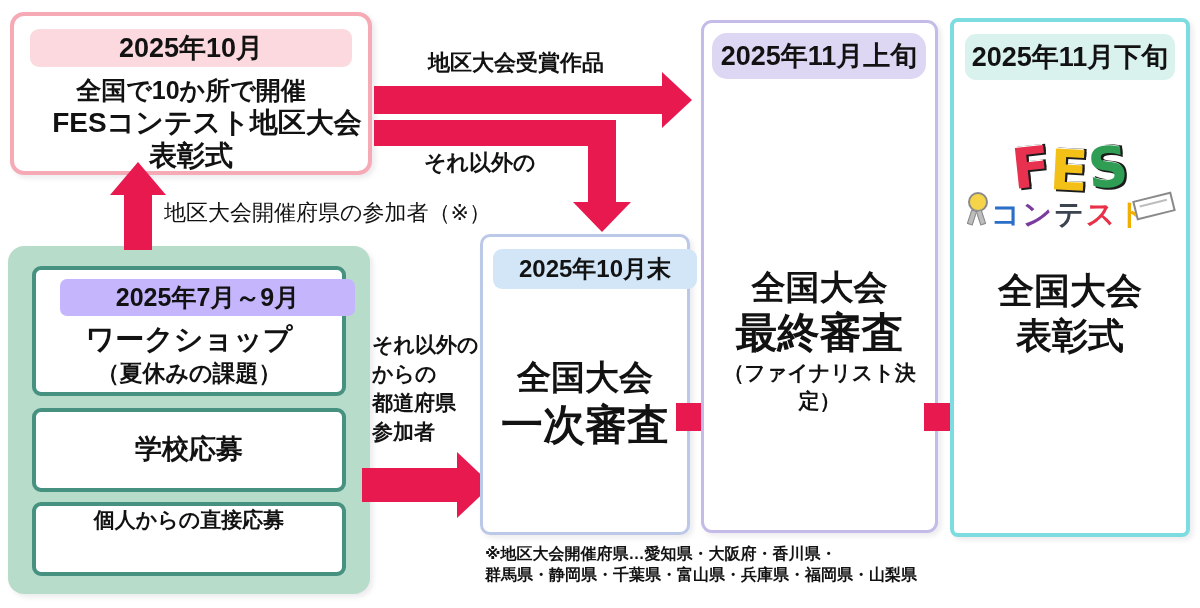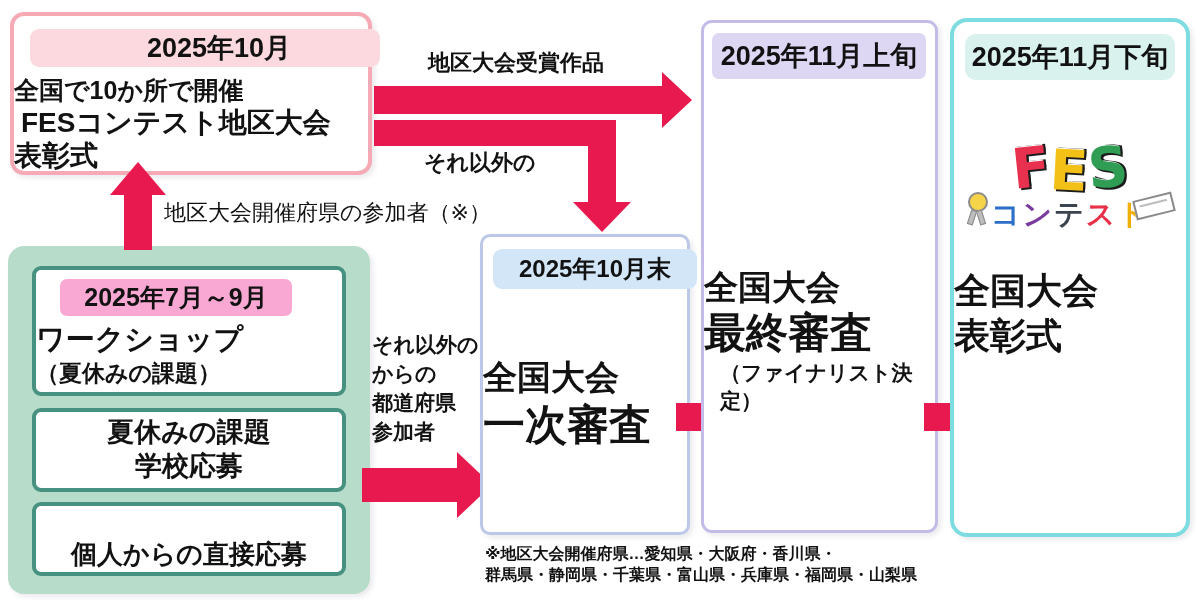--- a/index.html
+++ b/index.html
@@ -1,57 +1,57 @@
 <!DOCTYPE html>
 <html><head>
 <meta charset="utf-8">
 <style>
   html,body{margin:0;padding:0;background:#fff;}
   .canvas{
     position:relative;width:1200px;height:608px;background:#ffffff;overflow:hidden;
     font-family:"Liberation Sans","DejaVu Sans",sans-serif;color:#121212;
   }
-  .ctr{}
+  .ctr{text-align:center;}
 
   
   .box{position:absolute;background:#fff;box-sizing:border-box;box-shadow:3px 3px 5px rgba(60,60,90,.10);}
   .pink-box{left:10px;top:12px;width:362px;height:163px;border:4px solid #f5aab6;border-radius:14px;}
   .pink-band{position:absolute;left:16px;top:13px;width:322px;height:38px;background:#fbd9de;border-radius:9px;
-    display:flex;align-items:center;justify-content:center;font-size:27px;font-weight:800;padding-left:28px;}
+    display:flex;align-items:center;justify-content:center;font-size:27px;font-weight:800;}
   .pink-l1{position:absolute;left:0;top:58px;width:100%;font-size:25px;font-weight:600;}
-  .pink-l2{position:absolute;left:7px;top:88px;width:100%;font-size:28px;font-weight:800;}
+  .pink-l2{position:absolute;left:16px;top:88px;width:100%;font-size:28px;font-weight:800;}
   .pink-l3{position:absolute;left:0;top:121px;width:100%;font-size:28px;font-weight:800;}
 
   .green-box{left:8px;top:246px;width:362px;height:348px;background:#b7dcca;border-radius:16px;border:none;}
   .green-sub{position:absolute;left:24px;width:314px;background:#fff;border:4px solid #46917f;border-radius:9px;box-sizing:border-box;}
   .sub-workshop{top:20px;height:130px;}
-  .green-band{position:absolute;left:24px;top:9px;width:232px;height:37px;background:#f9a8d4;border-radius:7px;
+  .green-band{position:absolute;left:24px;top:9px;width:295px;height:37px;background:#c4b5fd;border-radius:7px;
     display:flex;align-items:center;justify-content:center;font-size:25px;font-weight:800;}
   .ws-title{position:absolute;left:0;top:50px;width:100%;font-size:29px;font-weight:800;}
   .ws-note{position:absolute;left:0;top:88px;width:100%;font-size:23px;font-weight:600;}
   .sub-school{top:162px;height:84px;display:flex;flex-direction:column;align-items:center;justify-content:center;
     font-size:27px;font-weight:800;line-height:1.25;}
-  .sub-individual{top:256px;height:74px;display:flex;align-items:flex-end;justify-content:center;font-size:26px;}
+  .sub-individual{top:256px;height:74px;display:flex;align-items:flex-start;justify-content:center;font-size:21px;}
   .indiv-prefix{font-weight:600;}
   .indiv-bold{font-weight:800;}
 
   .blue-box{left:480px;top:234px;width:210px;height:301px;border:3px solid #bcc8e8;border-radius:10px;}
   .blue-band{position:absolute;left:10px;top:12px;width:204px;height:40px;background:#d3e6f8;border-radius:9px;
     display:flex;align-items:center;justify-content:center;font-size:24px;font-weight:800;}
   .blue-l1{position:absolute;left:0;top:118px;width:100%;font-size:34px;font-weight:800;}
   .blue-l2{position:absolute;left:0;top:160px;width:100%;font-size:42px;font-weight:900;}
 
   .purple-box{left:701px;top:20px;width:237px;height:513px;border:3px solid #c5bbe8;border-radius:11px;}
-  .purple-band{position:absolute;left:8px;top:10px;width:214px;height:46px;background:#ded7f4;border-radius:7px;
+  .purple-band{position:absolute;left:8px;top:10px;width:214px;height:46px;background:#ded7f4;border-radius:15px;
     display:flex;align-items:center;justify-content:center;font-size:27px;font-weight:800;}
   .purple-l1{position:absolute;left:0;top:242px;width:100%;font-size:34px;font-weight:800;}
   .purple-l2{position:absolute;left:0;top:282px;width:100%;font-size:42px;font-weight:900;}
-  .purple-l3{position:absolute;left:0;top:336px;width:100%;font-size:21px;font-weight:700;padding-left:16px;}
+  .purple-l3{position:absolute;left:0;top:336px;width:100%;font-size:21px;font-weight:700;}
 
-  .teal-box{left:950px;top:18px;width:240px;height:519px;border:4px solid #7cdce0;border-radius:17px;}
+  .teal-box{left:950px;top:18px;width:240px;height:519px;border:4px solid #7cdce0;border-radius:8px;}
   .teal-band{position:absolute;left:11px;top:12px;width:210px;height:46px;background:#d9f2ee;border-radius:11px;
     display:flex;align-items:center;justify-content:center;font-size:27px;font-weight:800;}
   .teal-l1{position:absolute;left:0;top:245px;width:100%;font-size:36px;font-weight:800;}
   .teal-l2{position:absolute;left:0;top:290px;width:100%;font-size:36px;font-weight:800;}
 
   
   .logo-wrap{position:absolute;left:0;top:118px;width:100%;text-align:center;}
   .logo-row{line-height:1;}
   .logo-letter{display:inline-block;font-size:56px;font-weight:900;font-family:"DejaVu Sans",sans-serif;
     text-shadow:2px 2px 0 #1c1c1c,-1px -1px 0 #fff,2px -1px 0 #1c1c1c;}
@@ -96,21 +96,20 @@
     <div class="pink-l3 ctr">表彰式</div>
   </div>
 
   <div class="box green-box">
     <div class="green-sub sub-workshop">
       <div class="green-band">2025年7月～9月</div>
       <div class="ws-title ctr">ワークショップ</div>
       <div class="ws-note ctr">（夏休みの課題）</div>
     </div>
     <div class="green-sub sub-school">
-      <div>夏休みの課題</div>
       <div>学校応募</div>
     </div>
     <div class="green-sub sub-individual">
       <span class="indiv-prefix">個人からの</span>
         <span class="indiv-bold">直接応募</span>
     </div>
   </div>
 
   <div class="shaft" style="left:124px;top:194px;width:28px;height:56px;"></div>
   <div class="head head-up" style="left:110px;top:162px;"></div>

